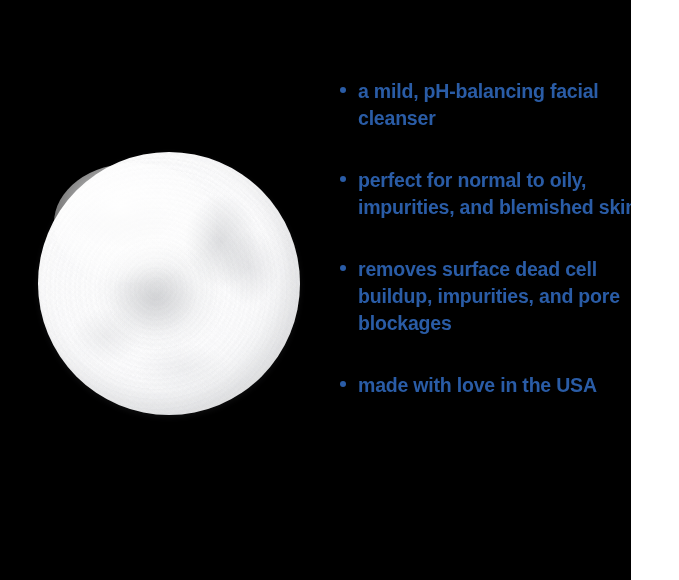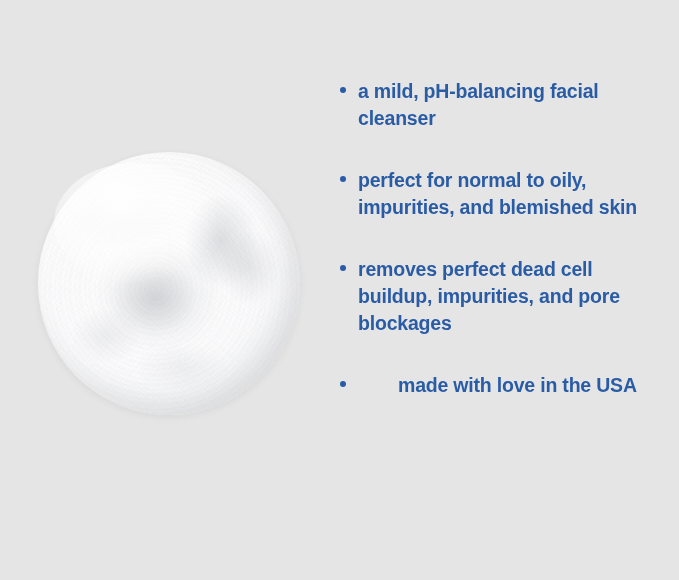--- a/index.html
+++ b/index.html
@@ -6,23 +6,23 @@
   html, body {
     margin: 0;
     padding: 0;
     background: #ffffff;
   }
   body {
     font-family: "Liberation Sans", sans-serif;
   }
   #page {
     position: relative;
-    width: 679px;
+    width: 631px;
     height: 580px;
-    background: #e5e5e5;
+    background: #000000;
     overflow: hidden;
   }
 
   
   #product-image-panel {
     position: absolute;
     left: 0;
     top: 0;
     width: 330px;
     height: 580px;
@@ -97,21 +97,20 @@
     list-style: none;
   }
   .feature-item {
     position: relative;
     display: flex;
     align-items: flex-start;
     margin-bottom: 35px;
   }
   .feature-item:last-child {
     margin-bottom: 0;
-    gap: 40px;
   }
   .bullet-icon {
     flex: 0 0 auto;
     width: 6px;
     height: 6px;
     border-radius: 50%;
     background: #2a5ca6;
     margin-top: 9px;
     margin-right: 12px;
   }
@@ -146,21 +145,21 @@
         <span class="feature-text">a mild, pH-balancing facial cleanser</span>
       </li>
 
       <li class="feature-item">
         <span class="bullet-icon"></span>
         <span class="feature-text">perfect for normal to oily, impurities, and blemished skin</span>
       </li>
 
       <li class="feature-item">
         <span class="bullet-icon"></span>
-        <span class="feature-text">removes perfect dead cell buildup, impurities, and pore blockages</span>
+        <span class="feature-text">removes surface dead cell buildup, impurities, and pore blockages</span>
       </li>
 
       <li class="feature-item">
         <span class="bullet-icon"></span>
         <span class="feature-text">made with love in the USA</span>
       </li>
 
     </ul>
   </div>
 

